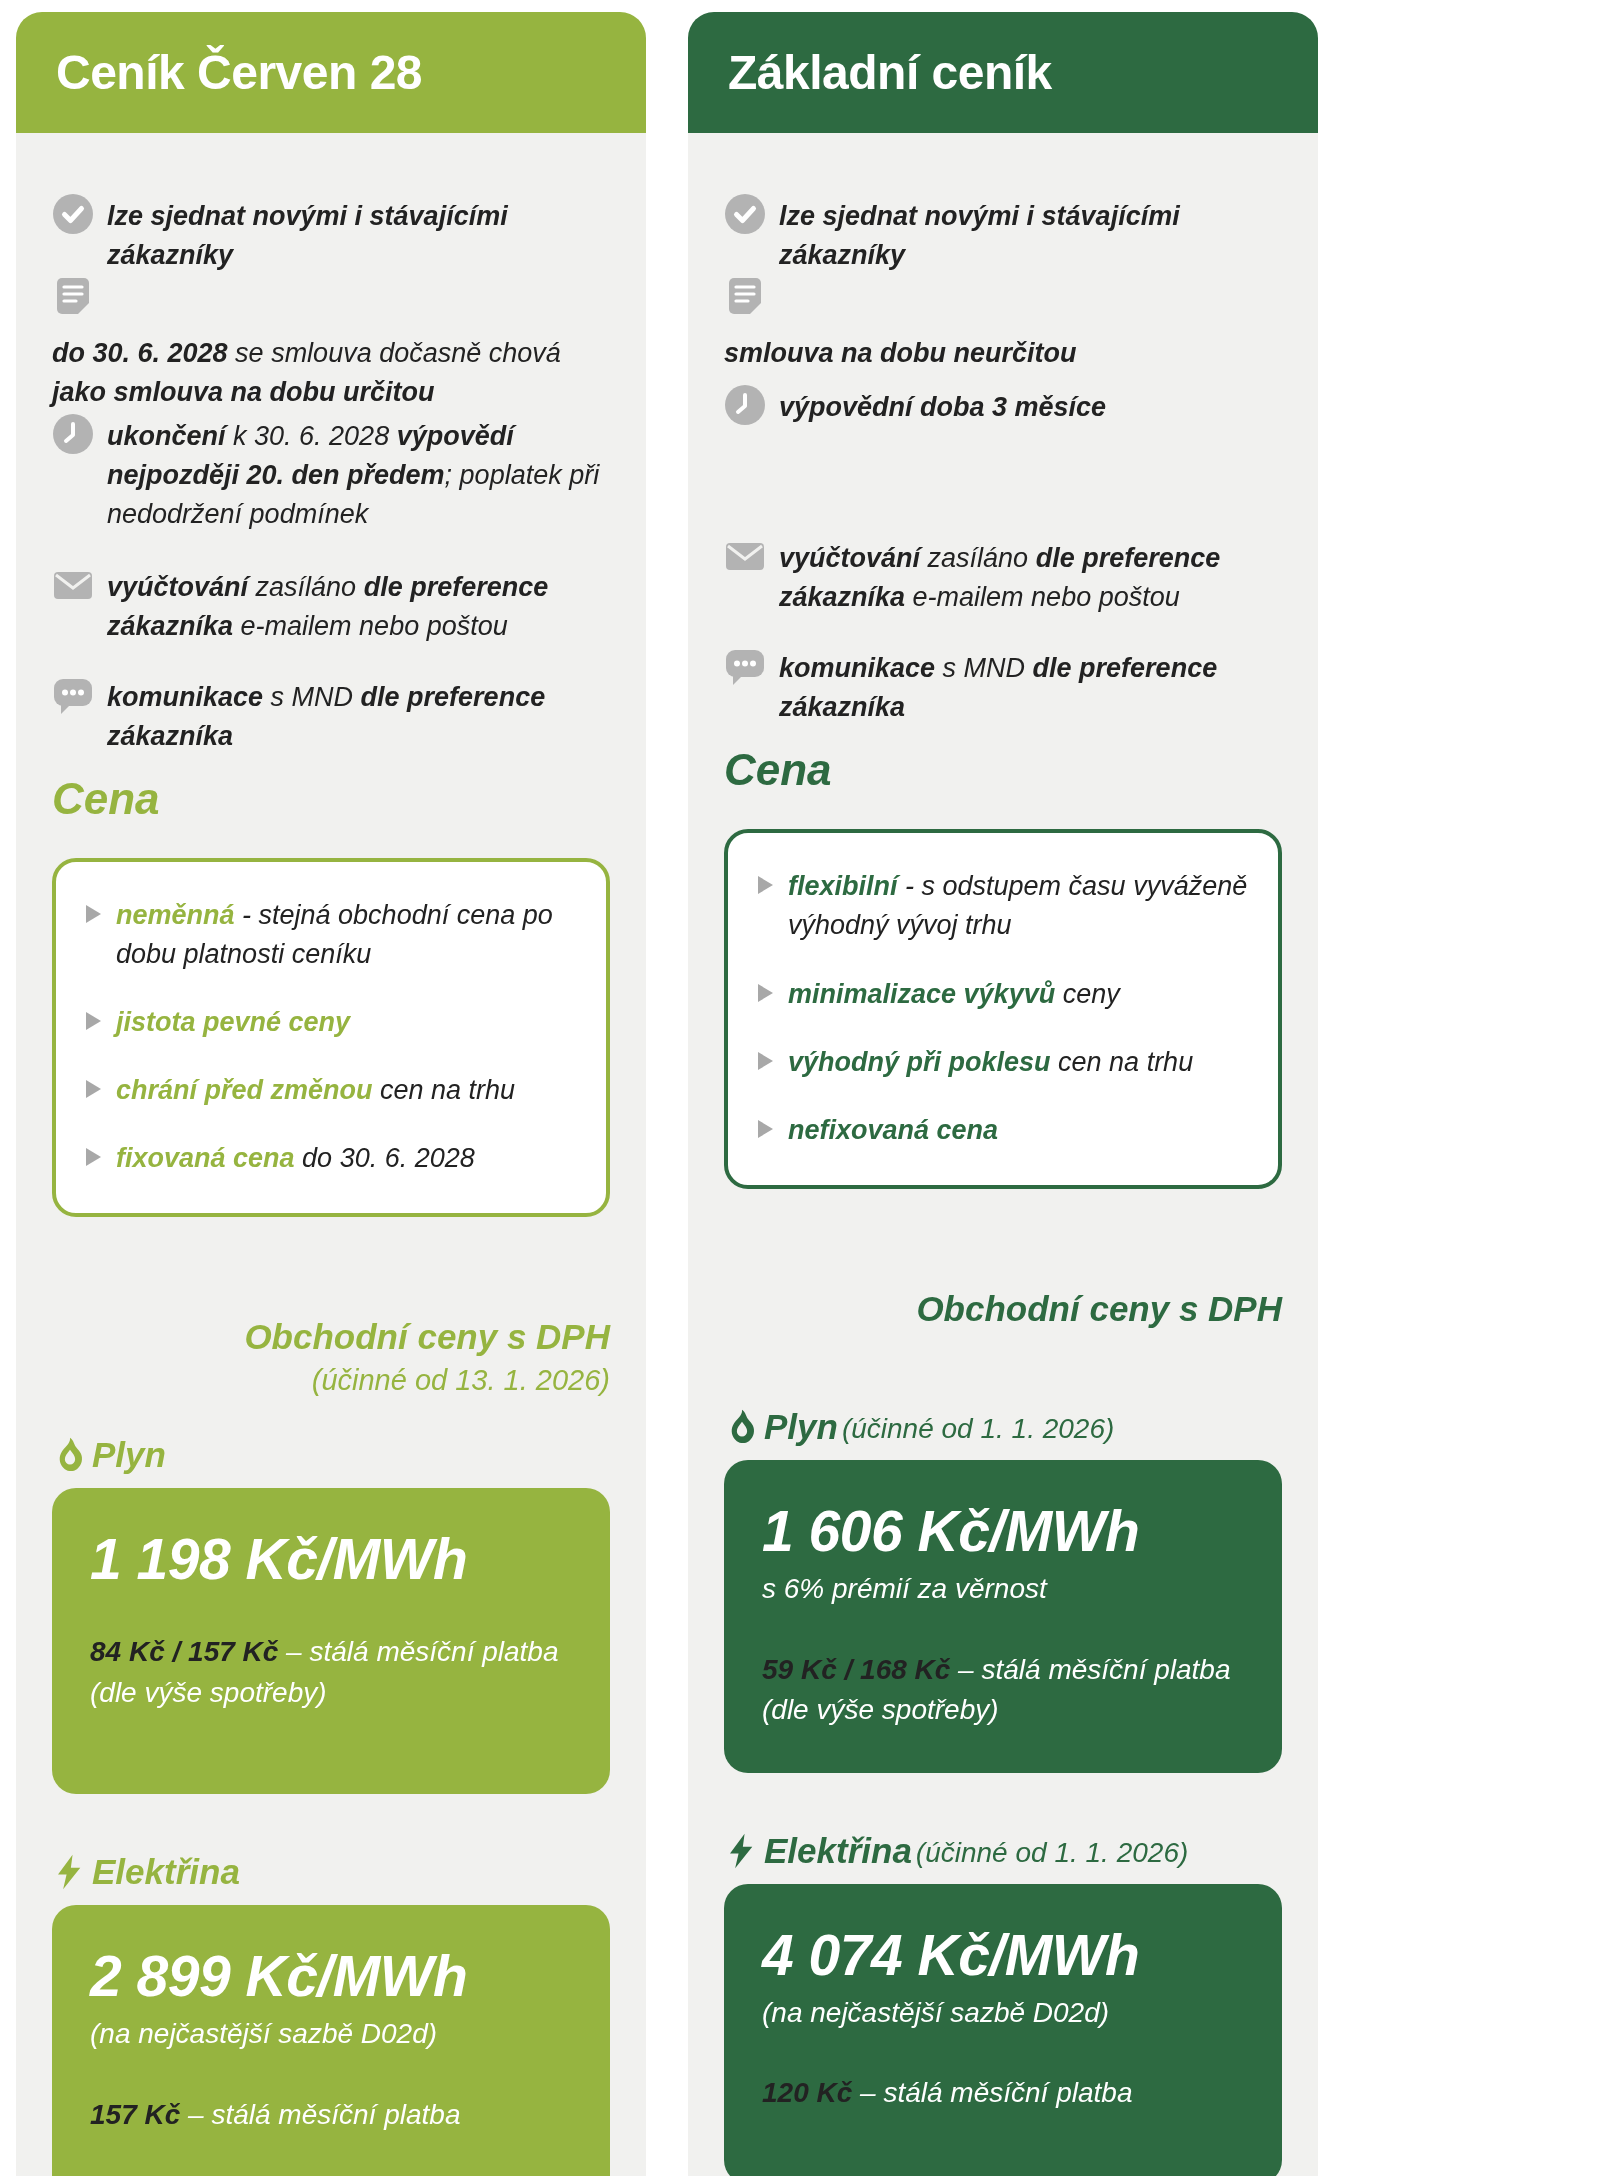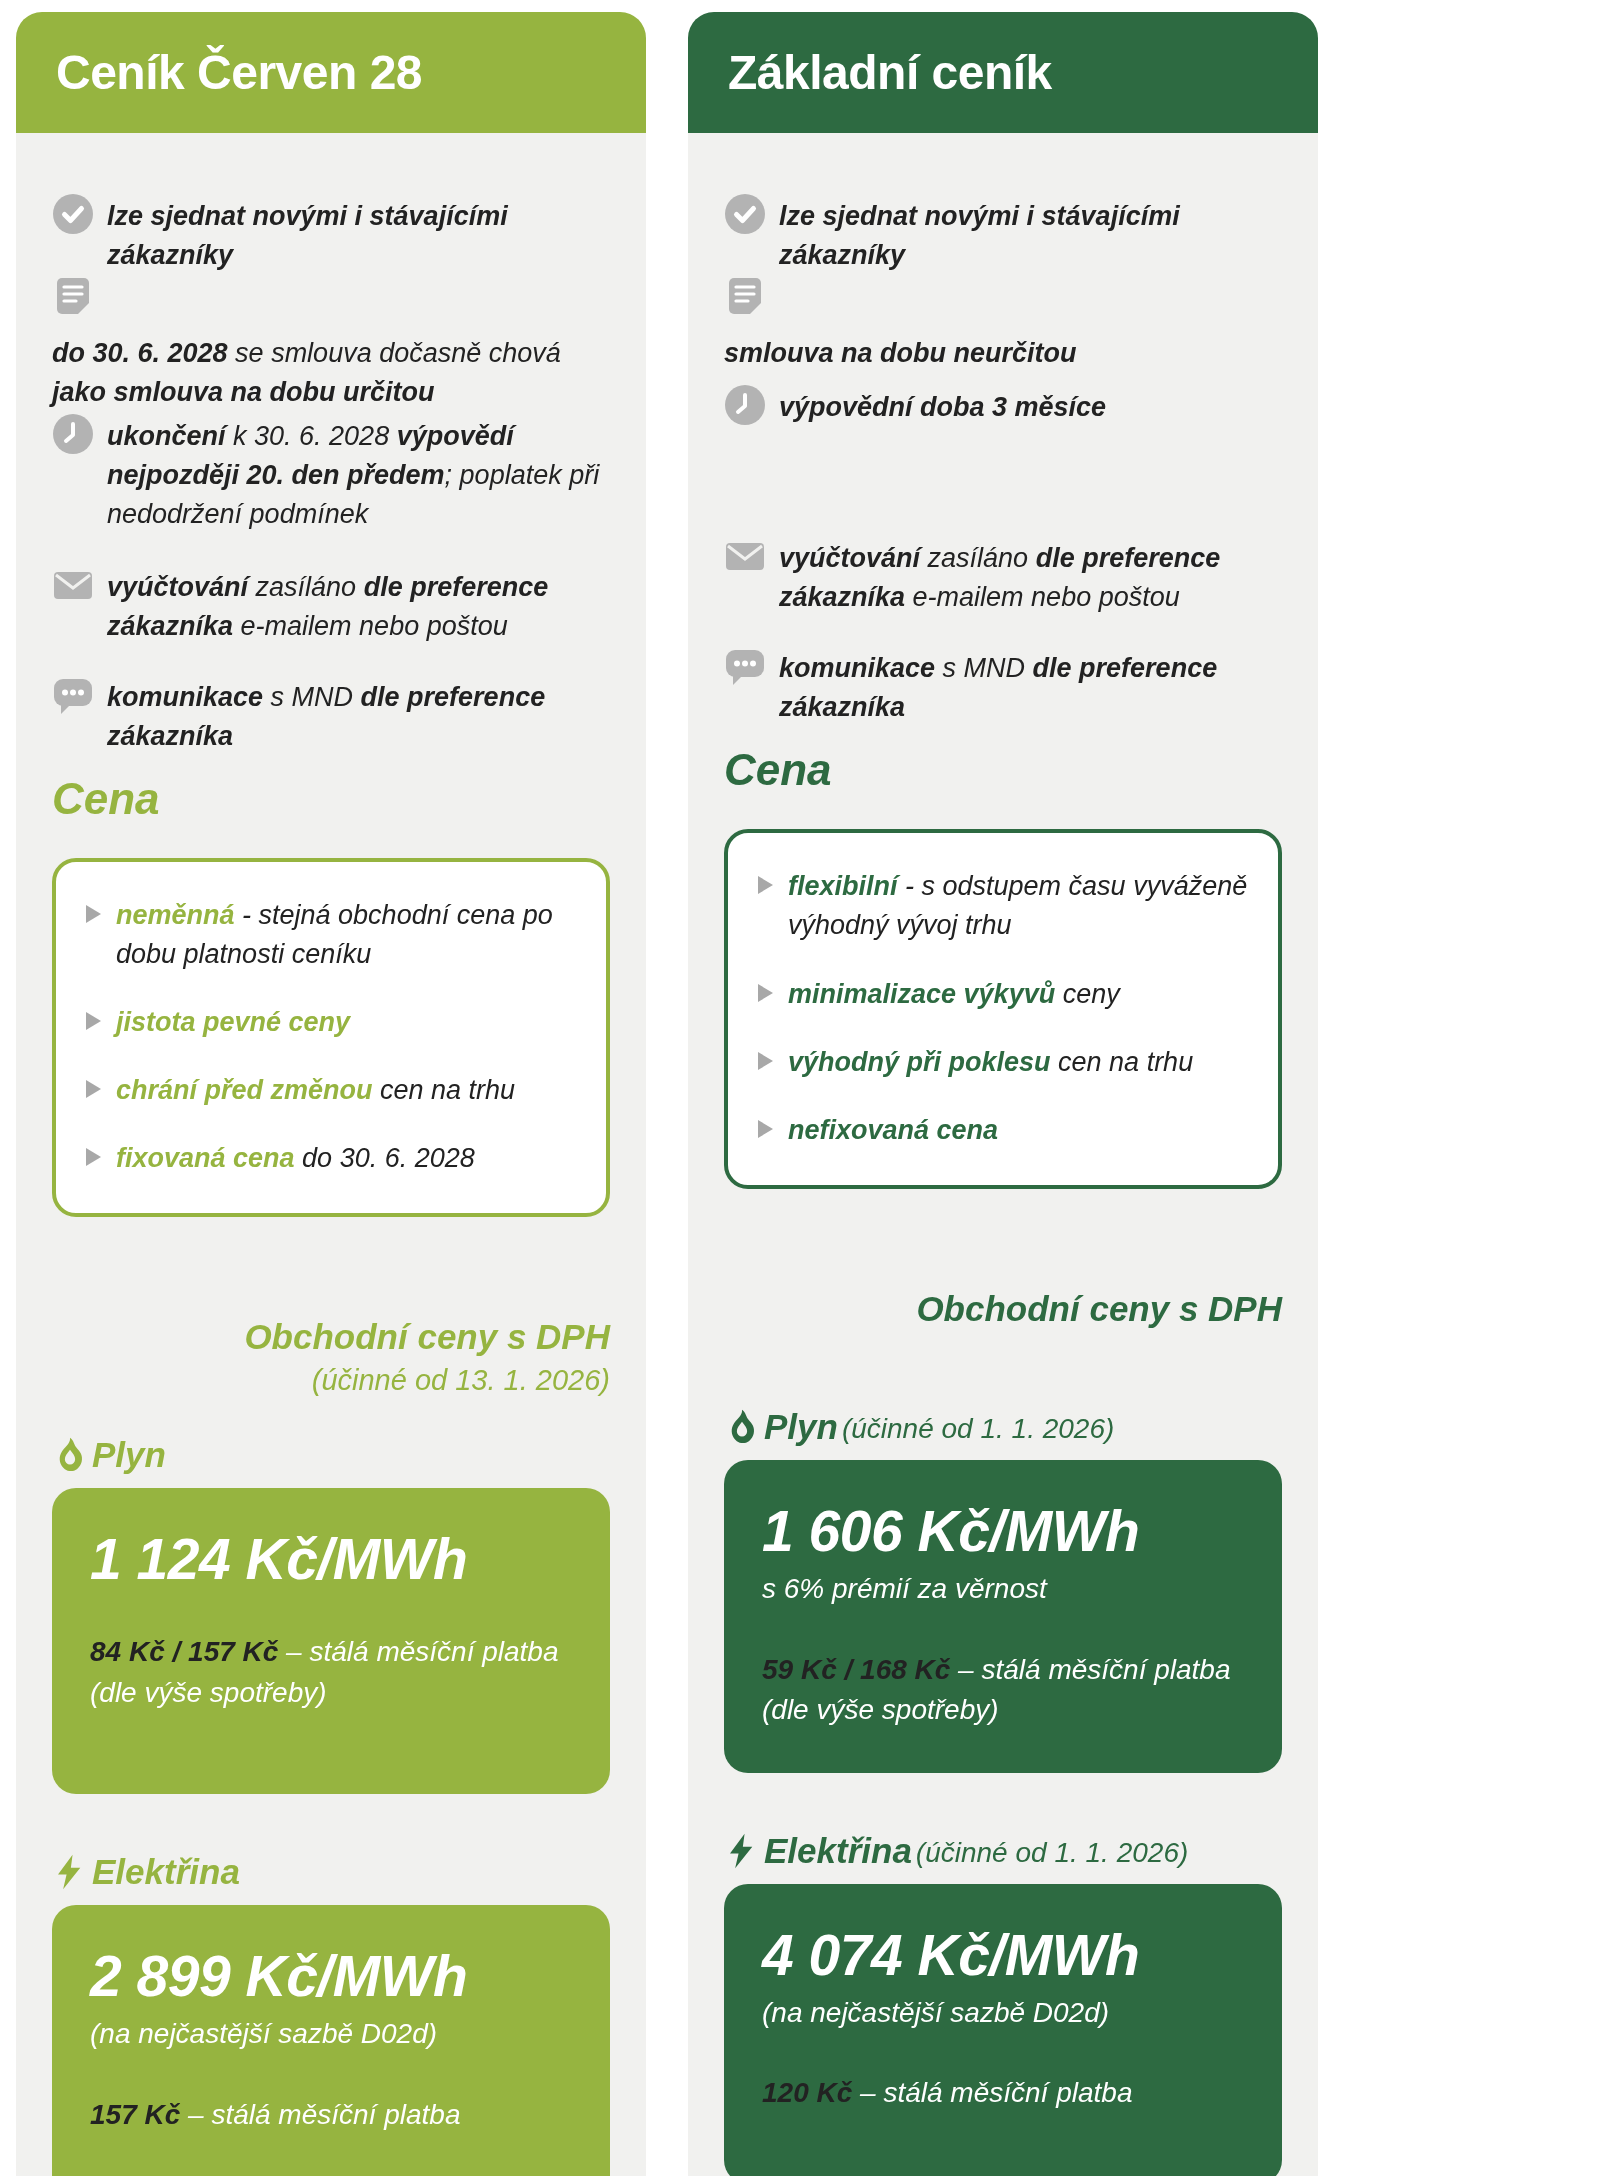--- a/index.html
+++ b/index.html
@@ -160,21 +160,21 @@
       <div class="fuel-row">
         <span class="fuel-icon">
             <svg viewBox="0 0 42 42">
               <path fill="currentColor" fill-rule="evenodd" d="M21 1 C22 8 14 12 10.5 19 C7.5 25 9 33 15 37.5 C19 40.5 25 40.5 29 37.5 C35 33 36.5 25 33.5 19 C31.5 15 27 12 25.5 7 C24.8 4.8 23 2.5 21 1 Z M21 15 c3.5 4.5 6 7.5 6 11 a6 6 0 0 1 -12 0 c0 -3.5 2.5 -6.5 6 -11 Z"></path>
             </svg>
           </span>
         <span class="fuel-name">Plyn</span>
 
       </div>
       <div class="price-card gas-card">
-        <div class="big-price">1 124 Kč/MWh</div>
+        <div class="big-price">1 198 Kč/MWh</div>
 
         <div class="pay"><span class="seg-b">84 Kč / 157 Kč</span><span class="seg-w"> – stálá měsíční platba</span></div>
         <div class="pay-sub">(dle výše spotřeby)</div>
       </div>
 
       <div class="fuel-row">
         <span class="fuel-icon">
             <svg viewBox="0 0 42 42">
               <path fill="currentColor" d="M24 1 L7 24 H17 L13 41 L33 16 H22 Z"></path>
             </svg>

